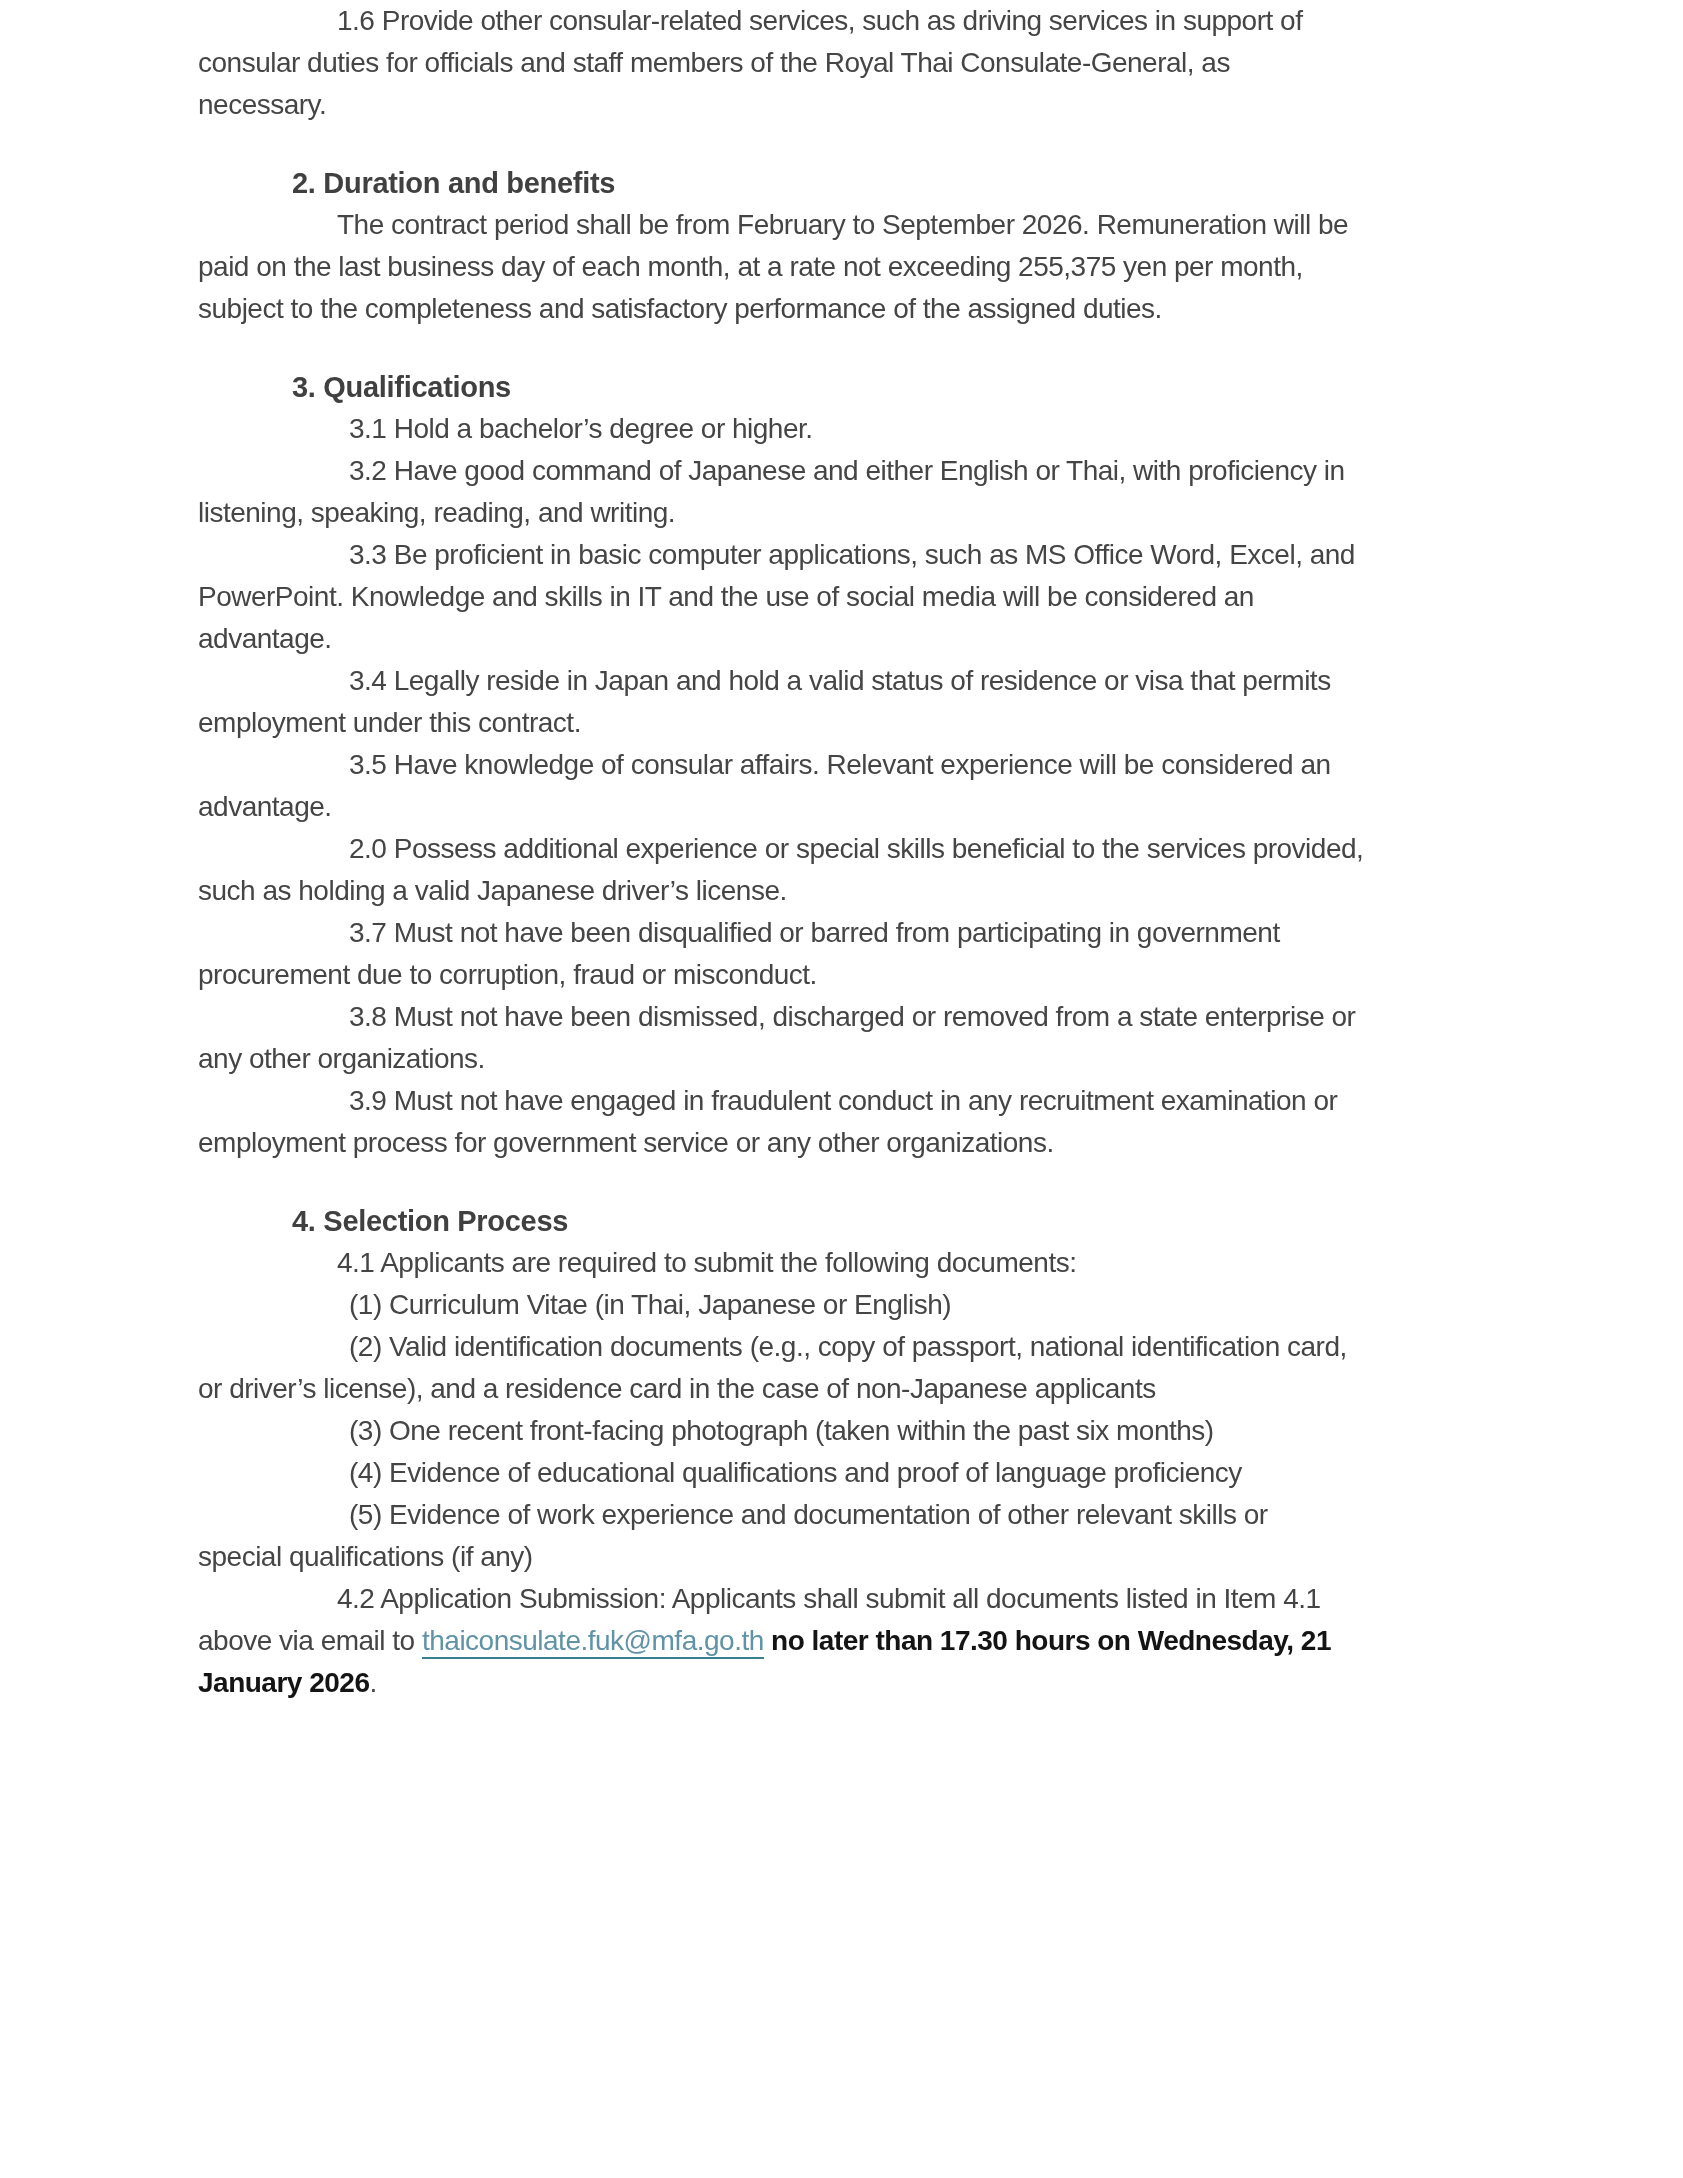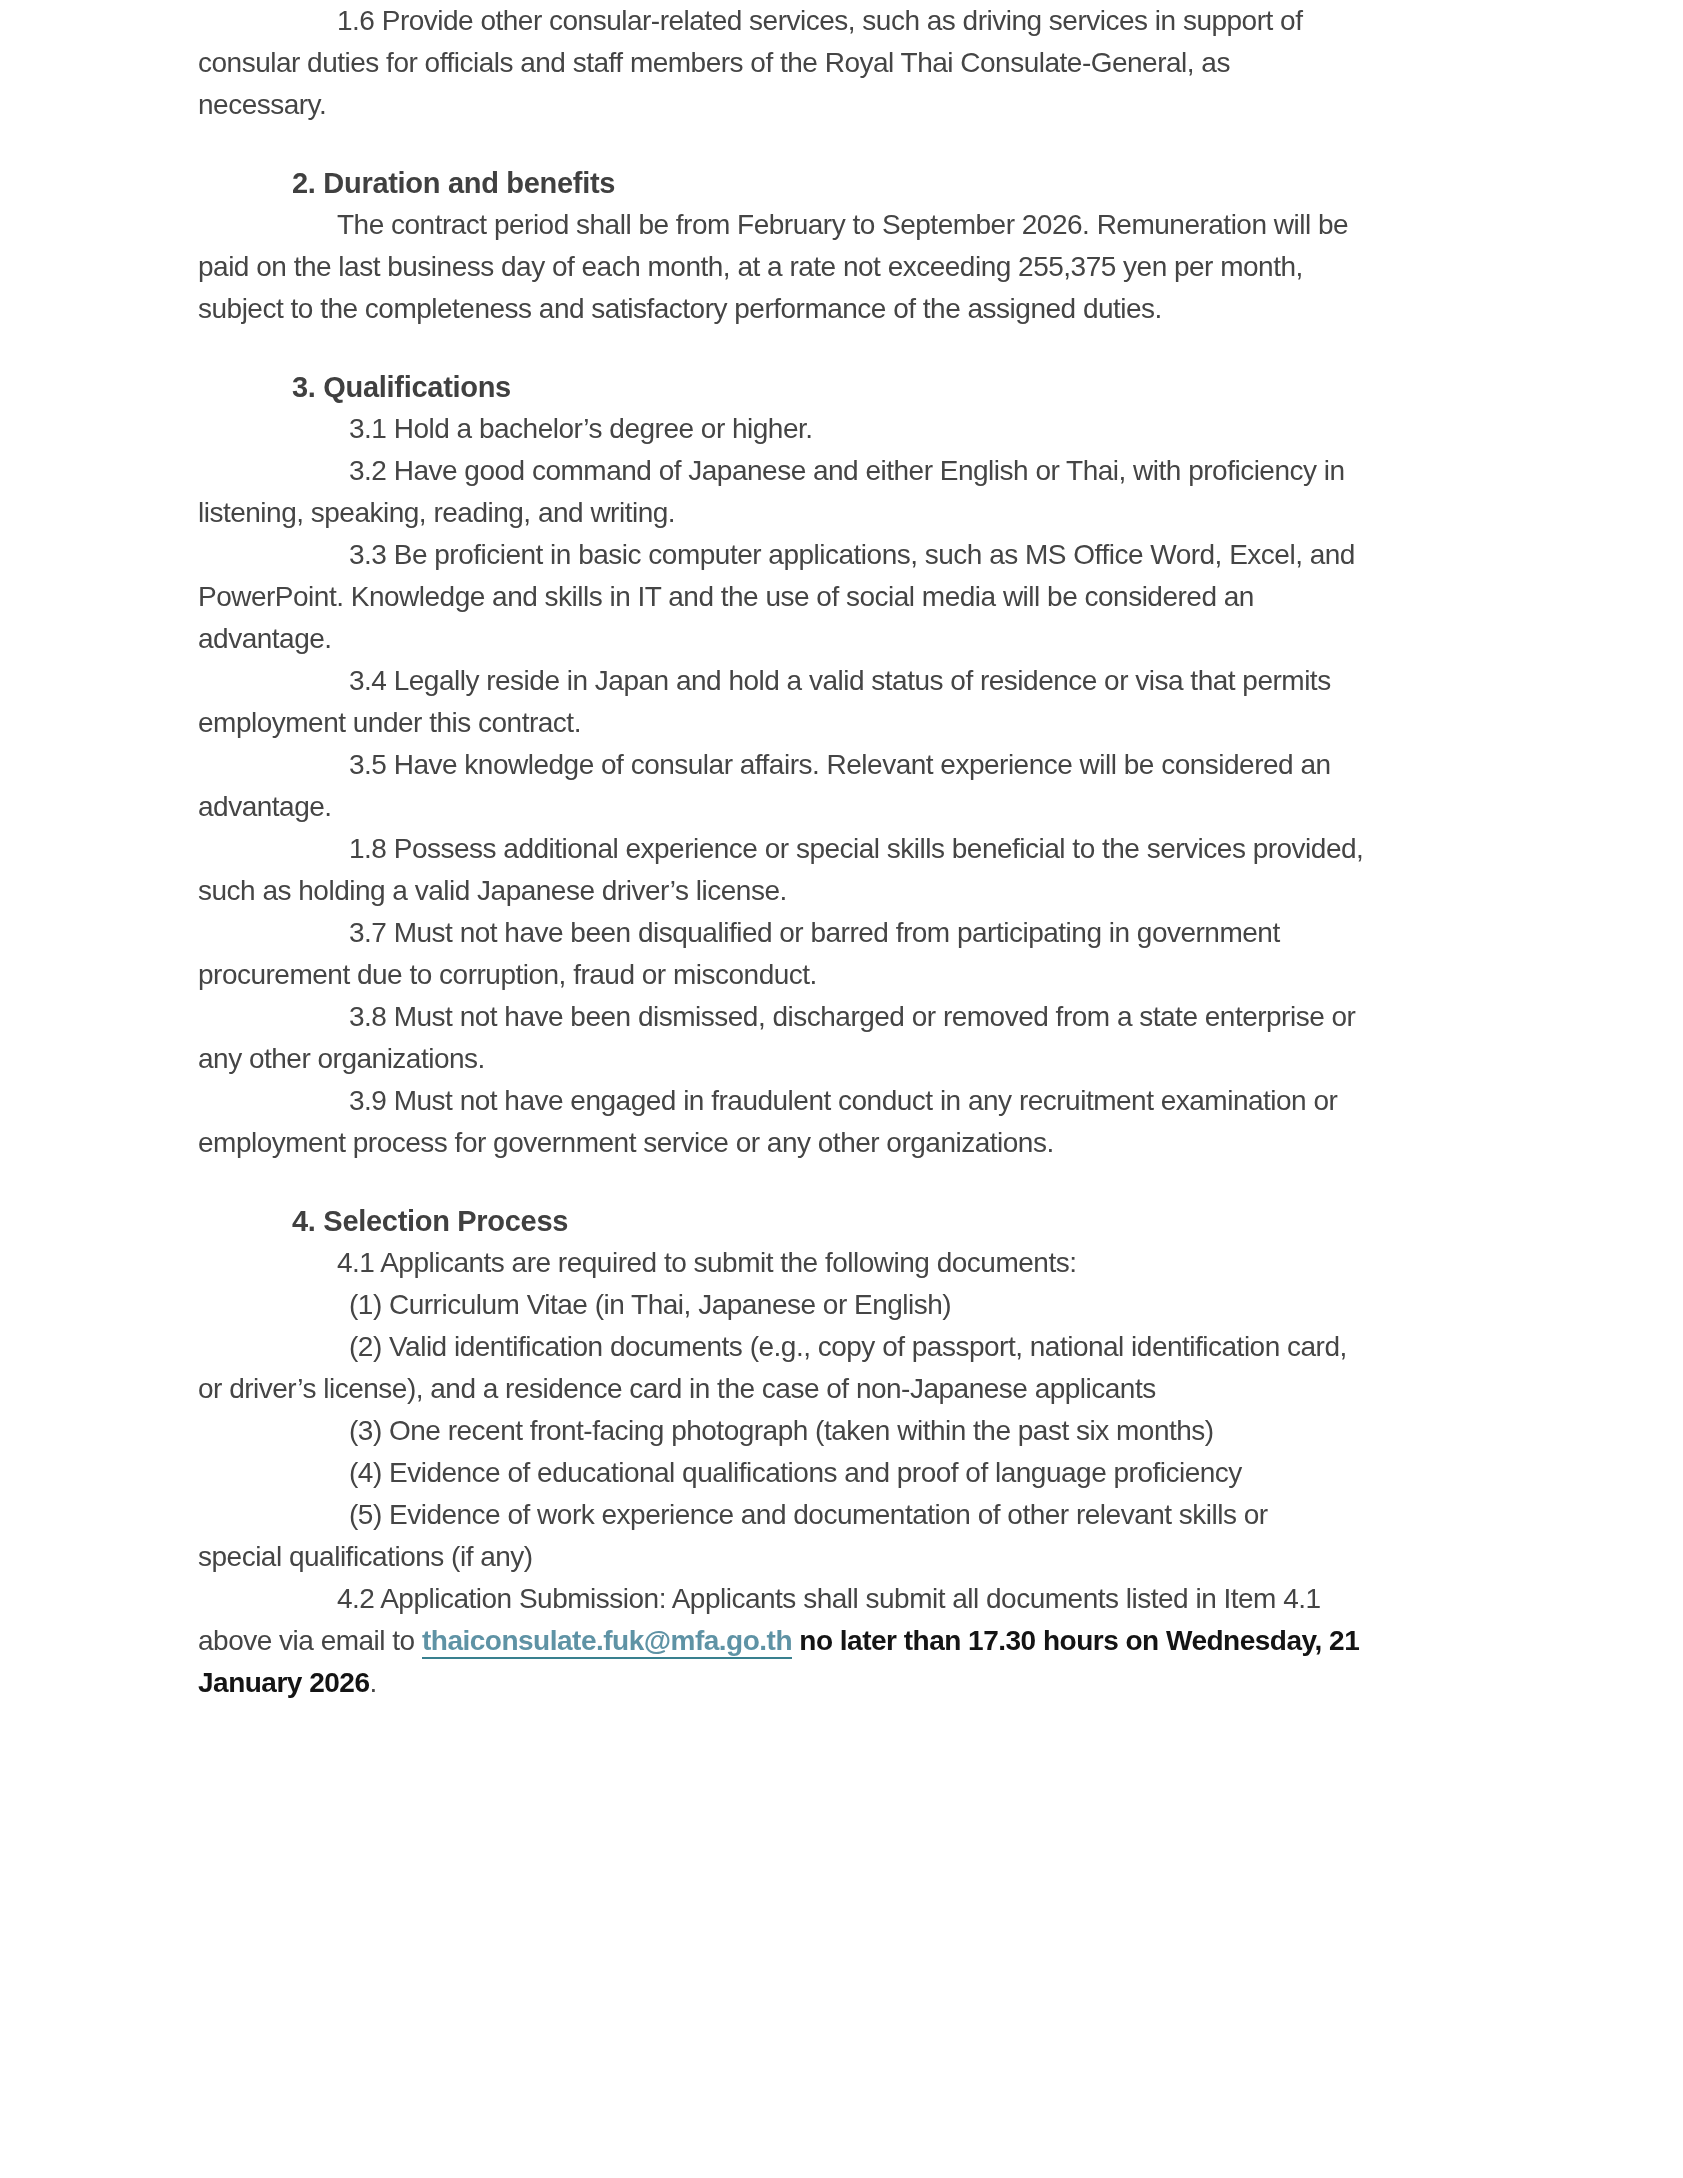--- a/index.html
+++ b/index.html
@@ -44,21 +44,20 @@
   .run-bold {
     font-weight: bold;
     color: #141414;
   }
   .run-link {
     color: #5f93a5;
     text-decoration: none;
     border-bottom: 2.5px solid #39808f;
     padding-bottom: 1px;
     cursor: pointer;
-    font-weight: bold;
   }
 </style>
 </head>
 <body>
 
 <div class="page">
   <div class="content">
       <div class="block paragraph">
         <div class="line ind-first"><span class="run-normal">1.6 Provide other consular-related services, such as driving services in support of</span></div>
         <div class="line ind-none"><span class="run-normal">consular duties for officials and staff members of the Royal Thai Consulate-General, as</span></div>
@@ -91,21 +90,21 @@
       </div>
       <div class="block paragraph">
         <div class="line ind-sub"><span class="run-normal">3.4 Legally reside in Japan and hold a valid status of residence or visa that permits</span></div>
         <div class="line ind-none"><span class="run-normal">employment under this contract.</span></div>
       </div>
       <div class="block paragraph">
         <div class="line ind-sub"><span class="run-normal">3.5 Have knowledge of consular affairs. Relevant experience will be considered an</span></div>
         <div class="line ind-none"><span class="run-normal">advantage.</span></div>
       </div>
       <div class="block paragraph">
-        <div class="line ind-sub"><span class="run-normal">1.8 Possess additional experience or special skills beneficial to the services provided,</span></div>
+        <div class="line ind-sub"><span class="run-normal">2.0 Possess additional experience or special skills beneficial to the services provided,</span></div>
         <div class="line ind-none"><span class="run-normal">such as holding a valid Japanese driver’s license.</span></div>
       </div>
       <div class="block paragraph">
         <div class="line ind-sub"><span class="run-normal">3.7 Must not have been disqualified or barred from participating in government</span></div>
         <div class="line ind-none"><span class="run-normal">procurement due to corruption, fraud or misconduct.</span></div>
       </div>
       <div class="block paragraph">
         <div class="line ind-sub"><span class="run-normal">3.8 Must not have been dismissed, discharged or removed from a state enterprise or</span></div>
         <div class="line ind-none"><span class="run-normal">any other organizations.</span></div>
       </div>

